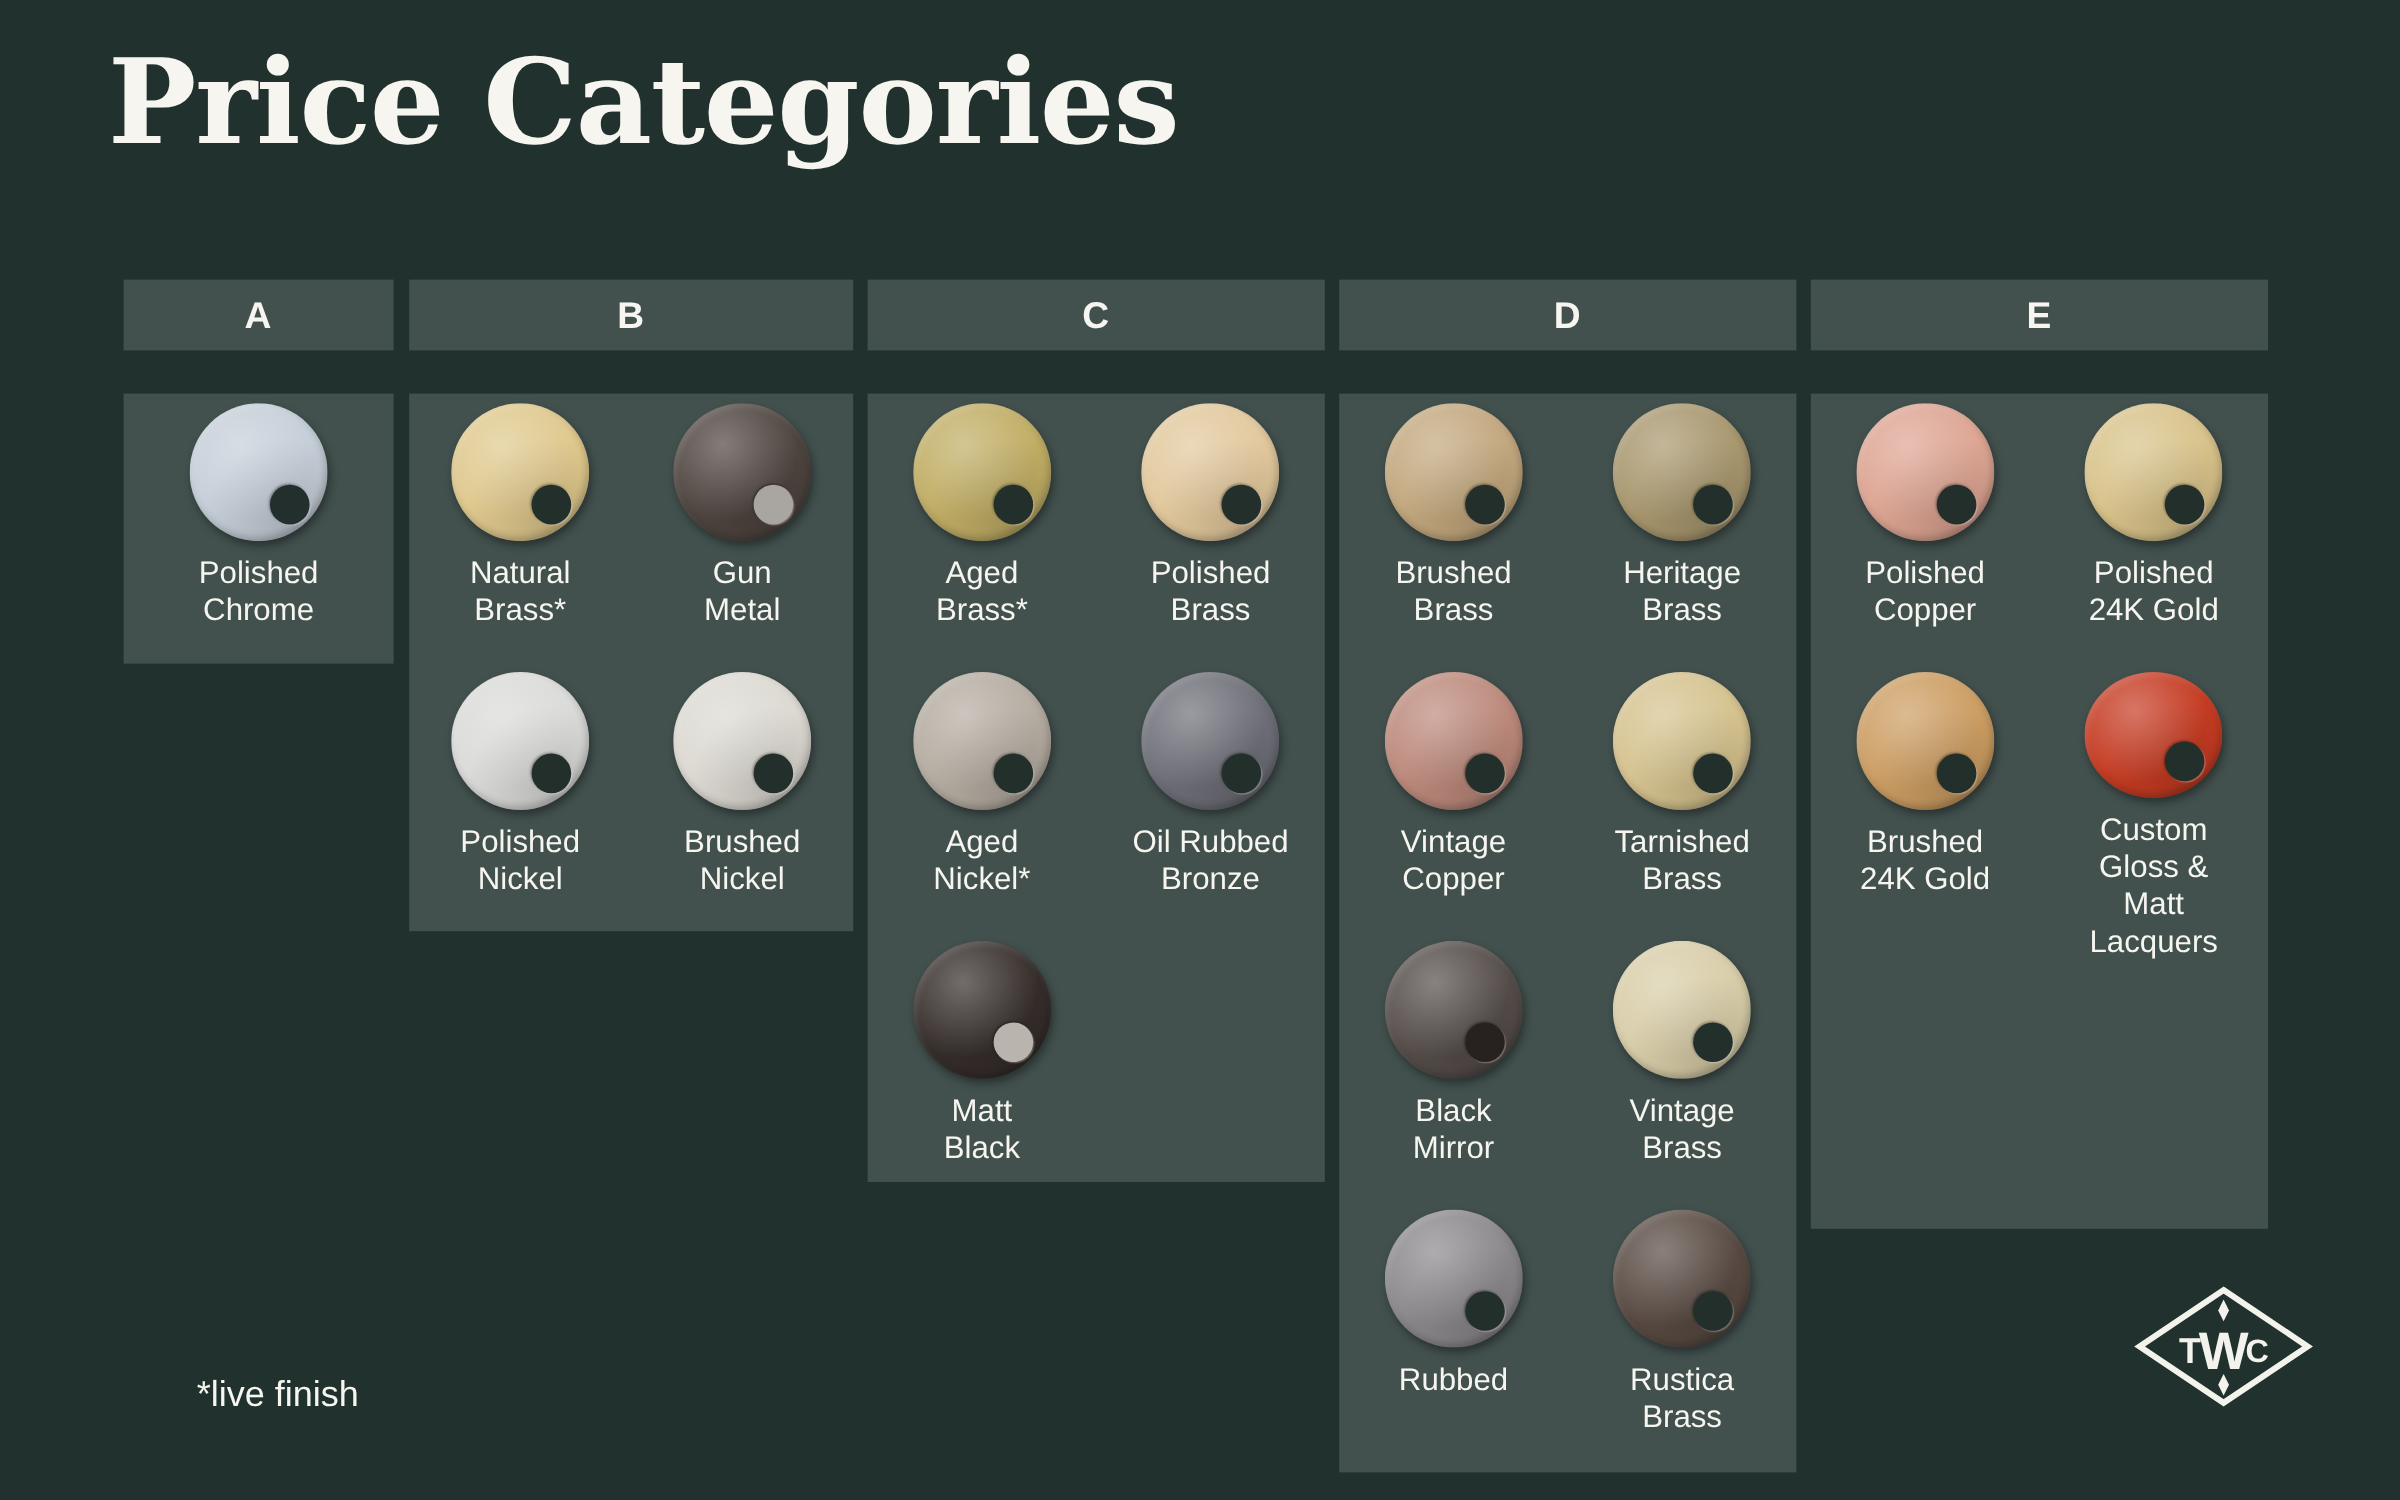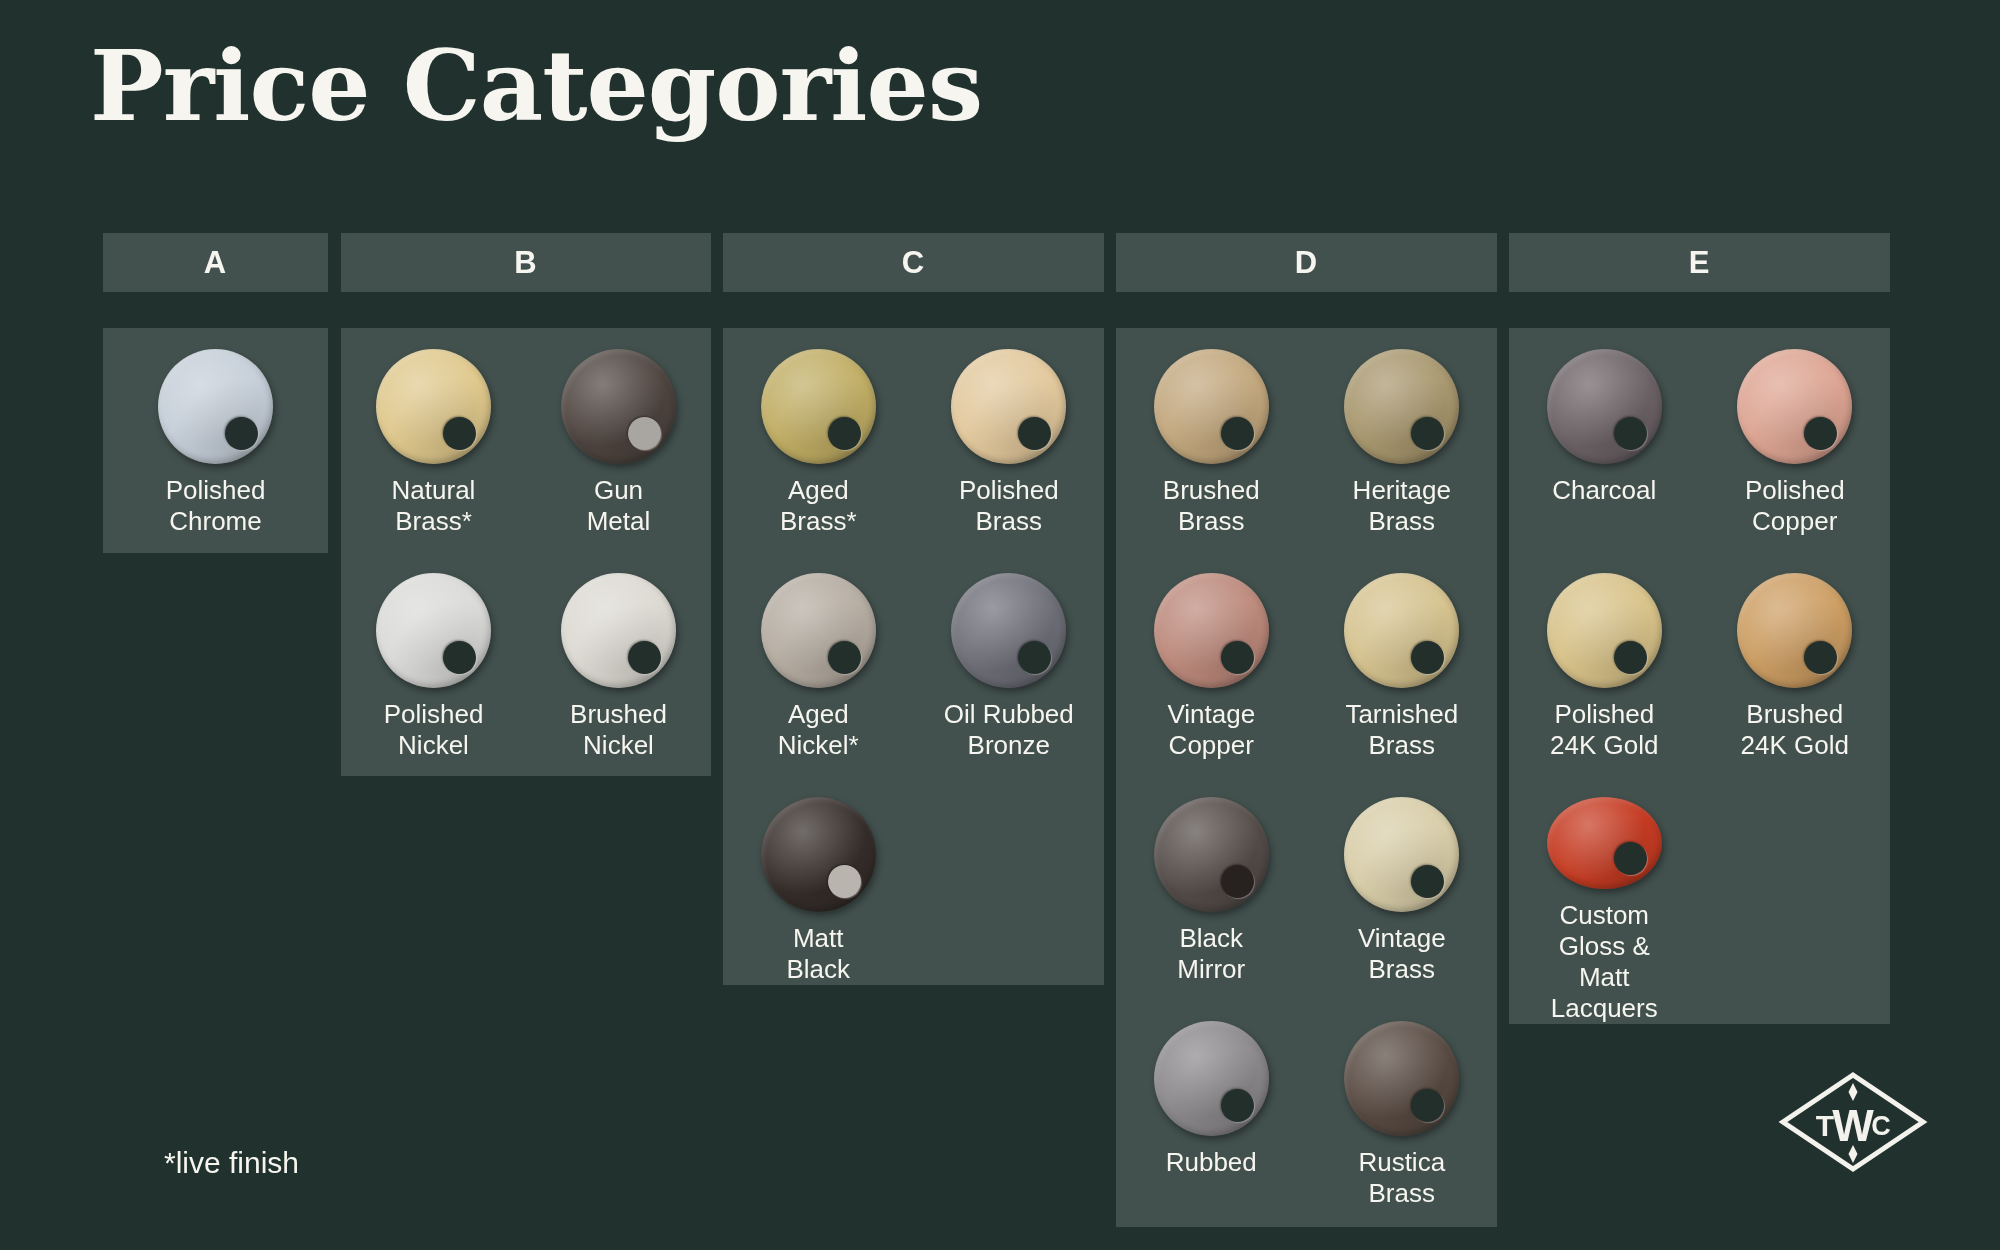--- a/index.html
+++ b/index.html
@@ -11,21 +11,21 @@
   .title{position:absolute;left:76px;top:16px;margin:14px;
          font-family:"DejaVu Serif",serif;font-weight:700;font-size:98px;
          line-height:1.15;color:var(--text);letter-spacing:-1px;}
   .col{position:absolute;top:233px;}
   .hdr{height:59px;background:var(--panel);color:var(--text);
        display:flex;align-items:center;justify-content:center;
        font-size:31px;font-weight:bold;letter-spacing:1px;margin-bottom:36px;}
   .panel{background:var(--panel);display:flex;flex-wrap:wrap;
          align-content:flex-start;overflow:hidden;}
   .cell{width:50%;height:224px;box-sizing:border-box;display:flex;
-        flex-direction:column;align-items:center;padding-top:21px;border-radius:15px;}
+        flex-direction:column;align-items:center;padding-top:8px;border-radius:15px;}
   .cell.single{width:100%;}
   .cell.tall{height:248px;}
   .disc{position:relative;width:115px;height:115px;border-radius:50%;
         background-color:var(--c);
         background-image:
           radial-gradient(circle at 36% 30%, rgba(255,255,255,.30), rgba(255,255,255,0) 58%),
           radial-gradient(circle at 72% 88%, rgba(0,0,0,.16), rgba(0,0,0,0) 55%);
         box-shadow:2px 4px 7px rgba(0,0,0,.38),
                    inset -2px -3px 6px rgba(0,0,0,.22),
                    inset 2px 3px 5px rgba(255,255,255,.15);}
@@ -190,26 +190,20 @@
         <div class="lbl">Rustica
 Brass</div>
       </div>
     </div>
   </div>
 
   <div class="col" style="left:1509px;width:381px;">
     <div class="hdr">E</div>
     <div class="panel" style="height:696px;">
       <div class="cell">
-        <div class="disc" style="--c: #6c6266; --hole: #232f2b;">
-            <div class="hole"></div>
-          </div>
-        <div class="lbl">Charcoal</div>
-      </div>
-      <div class="cell">
         <div class="disc" style="--c: #dda492; --hole: #232f2b;">
             <div class="hole"></div>
           </div>
         <div class="lbl">Polished
 Copper</div>
       </div>
       <div class="cell">
         <div class="disc" style="--c: #d8c289; --hole: #232f2b;">
             <div class="hole"></div>
           </div>

